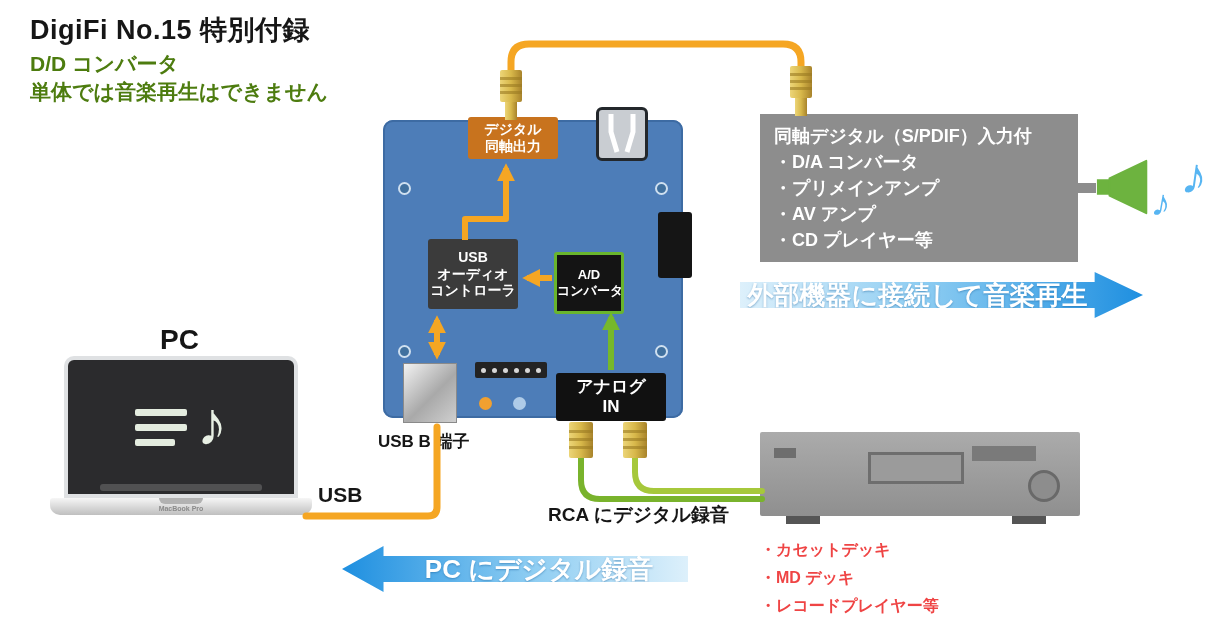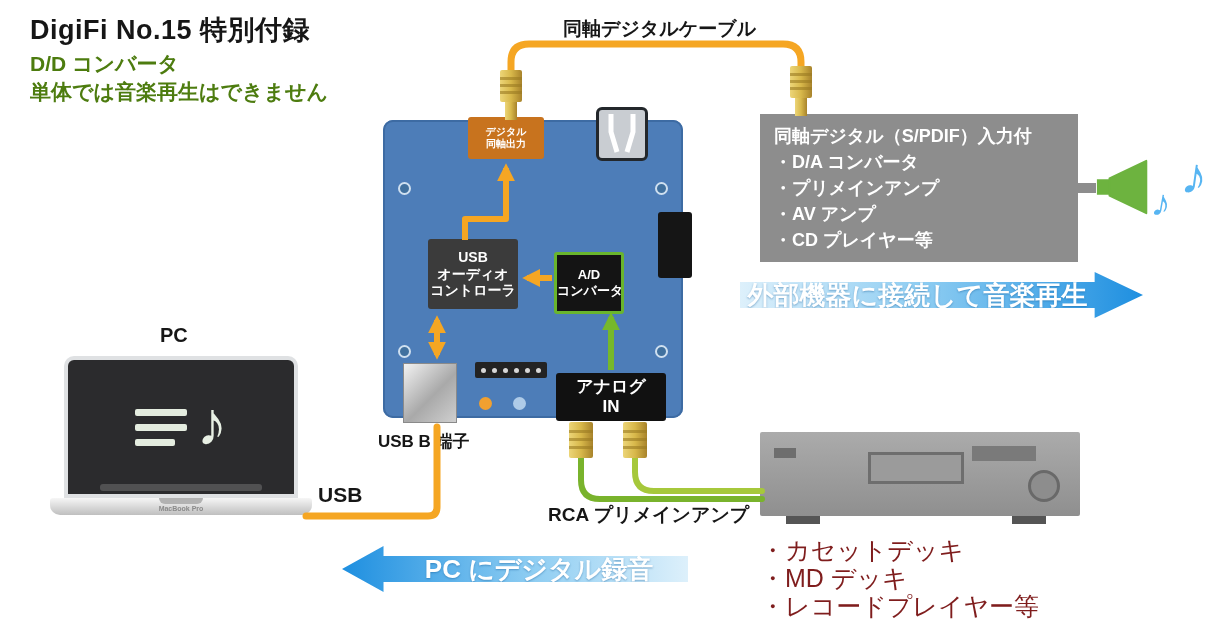--- a/index.html
+++ b/index.html
@@ -6,21 +6,21 @@
   body { margin:0; font-family:"Liberation Sans","DejaVu Sans",sans-serif; background:#fff; }
   .canvas { position:relative; width:1231px; height:629px; background:#fff; overflow:hidden; }
 
   
   .title-main { position:absolute; left:30px; top:12px; font-size:27px; font-weight:800; color:#161616; letter-spacing:.5px; }
   .title-sub  { position:absolute; left:30px; font-size:21px; font-weight:700; color:#4d7c0f; }
   .sub1 { top:50px; } .sub2 { top:78px;text-align:center; }
 
   .lbl { position:absolute; font-weight:700; color:#161616; white-space:nowrap; }
   .lbl-coax { left:563px; top:16px;  font-size:19px; }
-  .lbl-pc   { left:160px; top:324px; font-size:20px; }
+  .lbl-pc   { left:160px; top:324px; font-size:28px; }
   .lbl-usb  { left:318px; top:483px; font-size:21px; }
   .lbl-usbb { left:378px; top:430px; font-size:17px; }
   .lbl-rca  { left:548px; top:502px; font-size:19px; }
 
   
   .board { position:absolute; left:383px; top:120px; width:300px; height:298px;
            background:#4d7db8; border-radius:10px; box-shadow:inset 0 0 0 2px #3d6ba3; }
   .hole { position:absolute; width:13px; height:13px; border-radius:50%; background:#41719f; border:2px solid #cfe0f0; }
   .hole.h1{left:15px;top:62px;} .hole.h2{left:272px;top:62px;} .hole.h3{left:15px;top:225px;} .hole.h4{left:272px;top:225px;}
   .ic-black { position:absolute; left:275px; top:92px; width:34px; height:66px; background:#151515; border-radius:3px; }
@@ -30,21 +30,21 @@
   .dot { position:absolute; width:13px; height:13px; border-radius:50%; }
   .dot-orange { left:96px; top:277px; background:#f0a030; }
   .dot-blue   { left:130px; top:277px; background:#aecbe8; }
   .usb-port { position:absolute; left:213px; top:-13px; width:52px; height:54px;
               background:#c9cdd2; border:3px solid #23272b; border-radius:6px; }
 
   
   .box { position:absolute; color:#fff; font-weight:700; text-align:center;
          display:flex; flex-direction:column; justify-content:center; line-height:1.2;
          border-radius:3px; white-space:nowrap; z-index:3; }
-  .box-digital { left:468px; top:117px; width:76px;  height:42px; background:#c8731e; font-size:10px; }
+  .box-digital { left:468px; top:117px; width:90px;  height:42px; background:#c8731e; font-size:14px; }
   .box-usbctl  { left:428px; top:239px; width:90px;  height:70px; background:#3b3b3b; font-size:14px; }
   .box-ad      { left:554px; top:252px; width:70px;  height:62px; background:#141414; border:3px solid #69b52d; font-size:13px; }
   .box-analog  { left:556px; top:373px; width:110px; height:48px; background:#111;    font-size:17px; }
 
   
   .ext-box { position:absolute; left:760px; top:114px; width:318px; height:148px; background:#8d8d8d;
              color:#fff; font-weight:700; font-size:18px; line-height:26px; padding:9px 14px; z-index:2; }
   .spk-stub { position:absolute; left:1074px; top:183px; width:22px; height:10px; background:#8d8d8d; }
   .spk { position:absolute; left:1094px; top:156px; width:62px; height:62px; }
   .note { position:absolute; font-weight:700; color:#57b5f2; }
@@ -64,21 +64,21 @@
 
   
   .deck { position:absolute; left:760px; top:432px; width:320px; height:84px;
           background:linear-gradient(#ababab,#8f8f8f); border-radius:2px; z-index:2; }
   .deck-btn  { position:absolute; left:14px;  top:16px; width:22px; height:10px; background:#6e6e6e; }
   .deck-door { position:absolute; left:108px; top:20px; width:96px; height:32px; background:#9b9b9b; border:3px solid #6e6e6e; }
   .deck-display { position:absolute; left:212px; top:14px; width:64px; height:15px; background:#7a7a7a; }
   .deck-knob { position:absolute; left:268px; top:38px; width:32px; height:32px; border-radius:50%; background:#8d8d8d; border:3px solid #696969; }
   .deck-foot { position:absolute; bottom:-8px; width:34px; height:8px; background:#555; }
   .deck-foot.f1{left:26px;} .deck-foot.f2{left:252px;}
-  .deck-list { position:absolute; left:760px; top:536px; font-size:25px; font-weight:400; color:#7f1d1d; line-height:28px; }
+  .deck-list { position:absolute; left:760px; top:536px; font-size:16px; font-weight:700; color:#ef4444; line-height:28px; }
 
   
   .laptop { position:absolute; left:50px; top:356px; width:262px; height:170px; z-index:2; }
   .lap-screen { position:absolute; left:14px; top:0; width:234px; height:142px;
                 background:#dfe1e3; border-radius:10px 10px 0 0; padding:4px; }
   .lap-display { position:relative; width:100%; height:100%; background:#2b2b2d; border-radius:6px 6px 0 0; overflow:hidden;
                  display:flex; align-items:center; justify-content:center; gap:10px; }
   .lap-bars { display:flex; flex-direction:column; gap:8px; }
   .lap-bars i { width:52px; height:7px; background:#e4ecdf; border-radius:2px; }
   .lap-bars i:nth-child(3){ width:40px; }
@@ -95,25 +95,24 @@
 </style>
 </head>
 <body>
 
 <div class="canvas">
 
   <div class="title-main">DigiFi No.15 特別付録</div>
   <div class="title-sub sub1">D/D コンバータ</div>
   <div class="title-sub sub2">単体では音楽再生はできません</div>
 
-  <div class="lbl lbl-coax">同軸デジタルケーブル</div>
   <div class="lbl lbl-pc">PC</div>
   <div class="lbl lbl-usb">USB</div>
   <div class="lbl lbl-usbb">USB B 端子</div>
-  <div class="lbl lbl-rca">RCA プリメインアンプ</div>
+  <div class="lbl lbl-rca">RCA にデジタル録音</div>
 
   <div class="board">
     <div class="hole h1"></div>
     <div class="hole h2"></div>
     <div class="hole h3"></div>
     <div class="hole h4"></div>
     <div class="ic-black"></div>
     <div class="pins">
         <i></i>
         <i></i>

